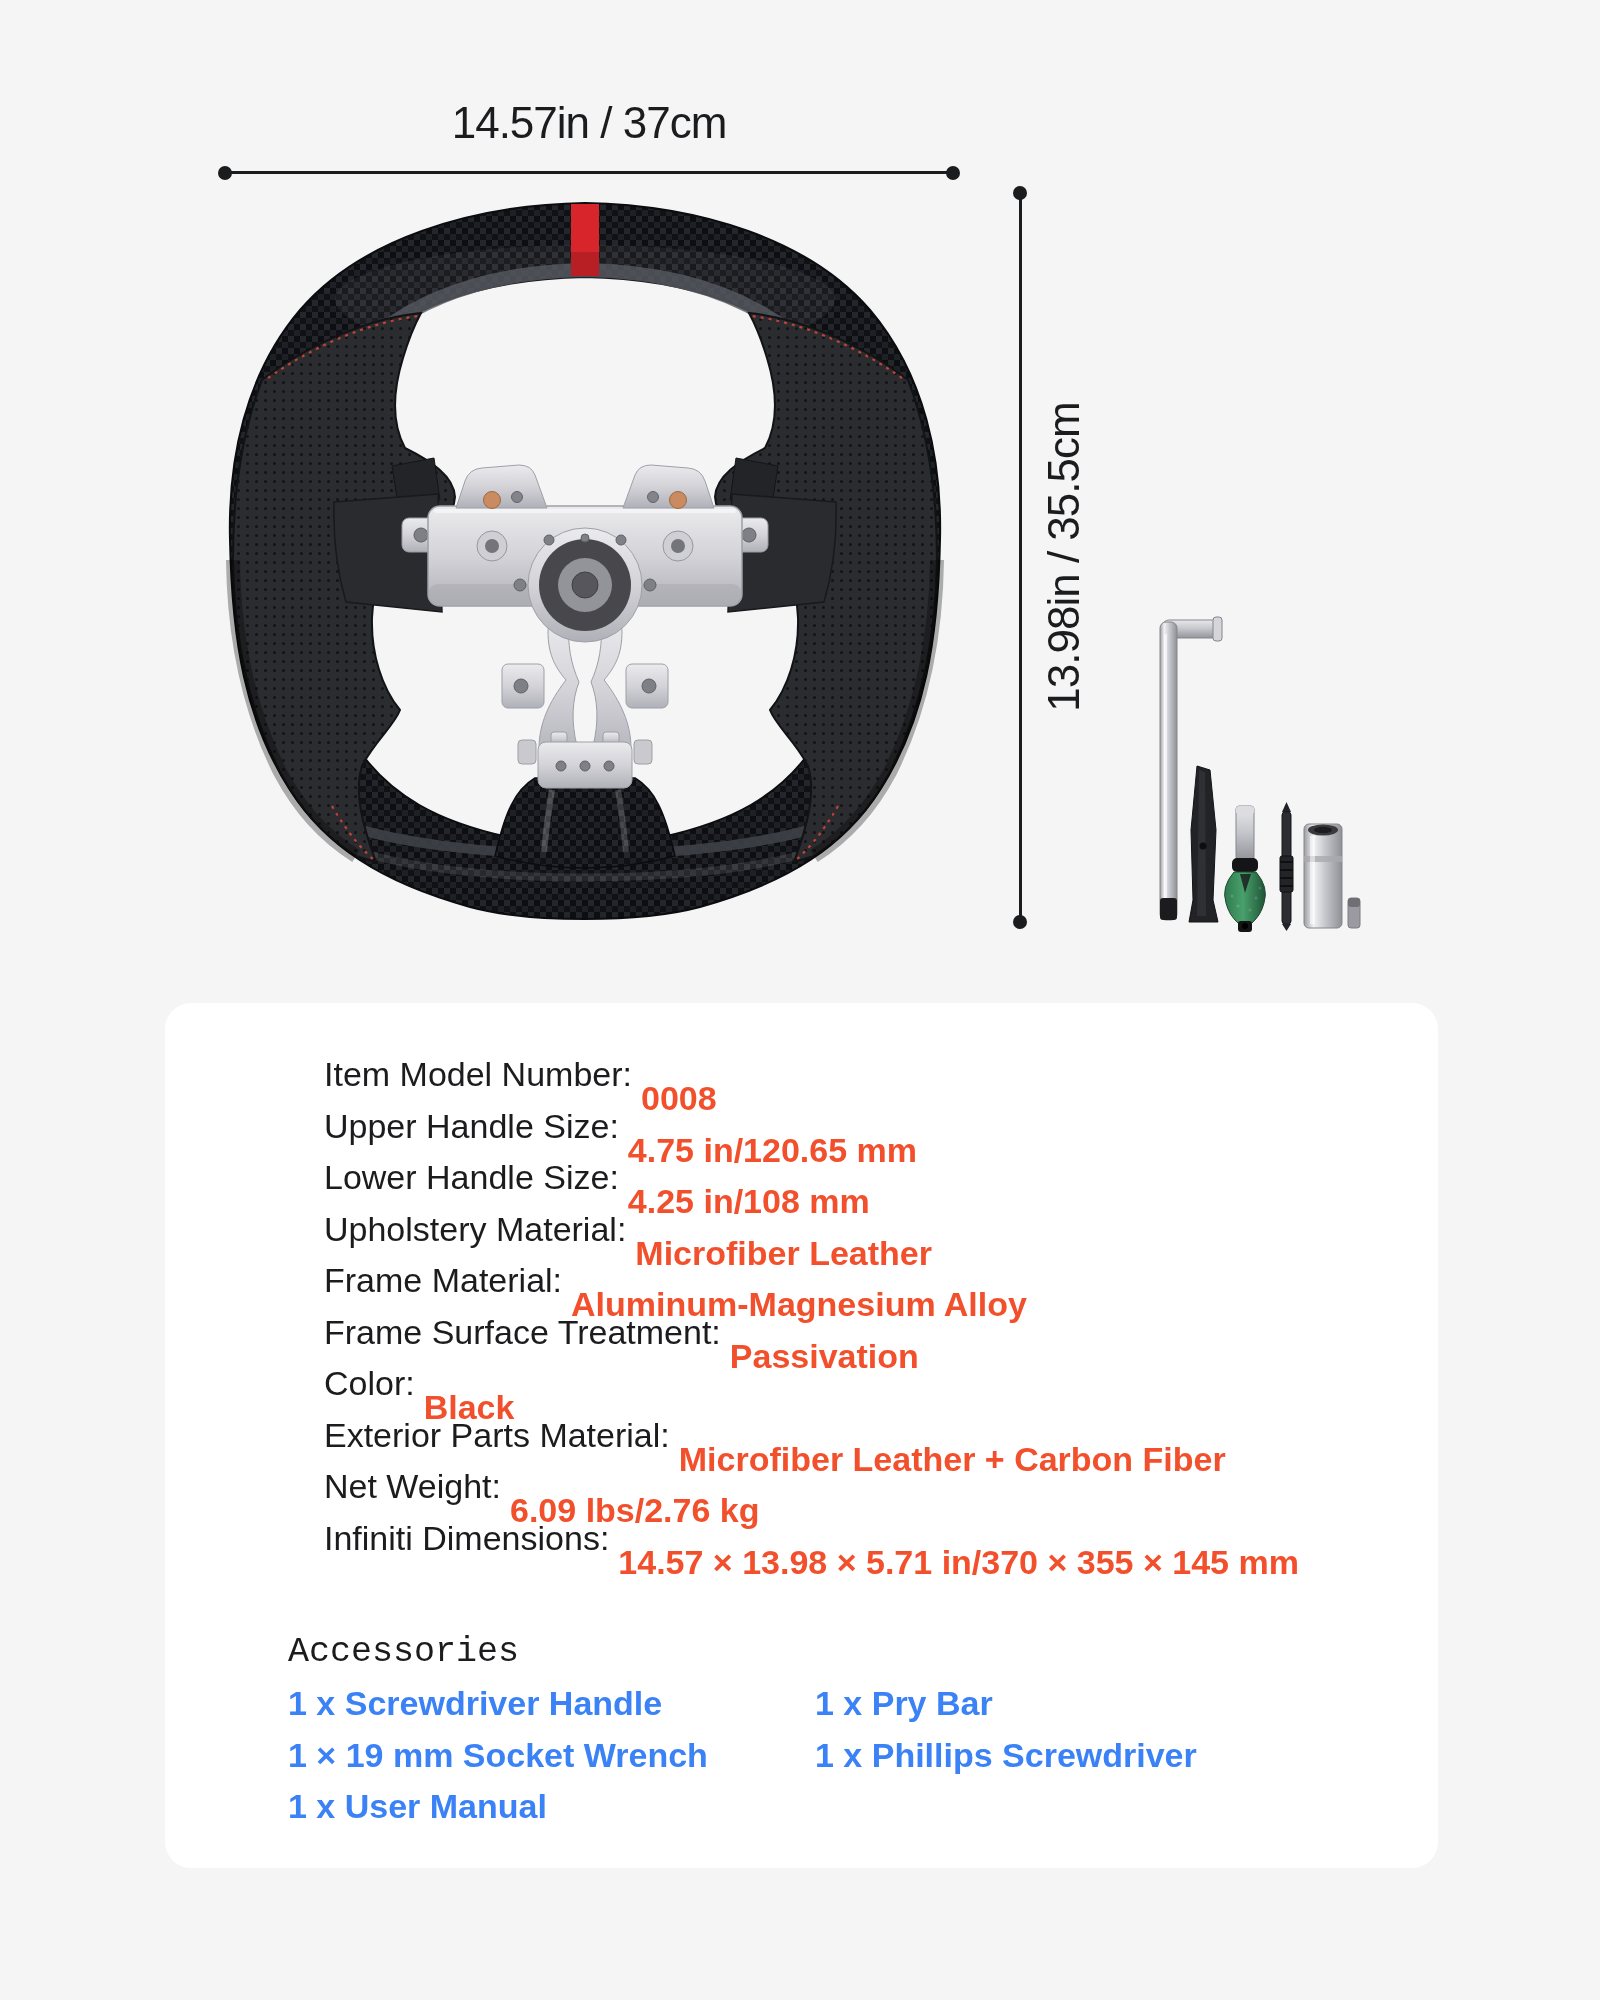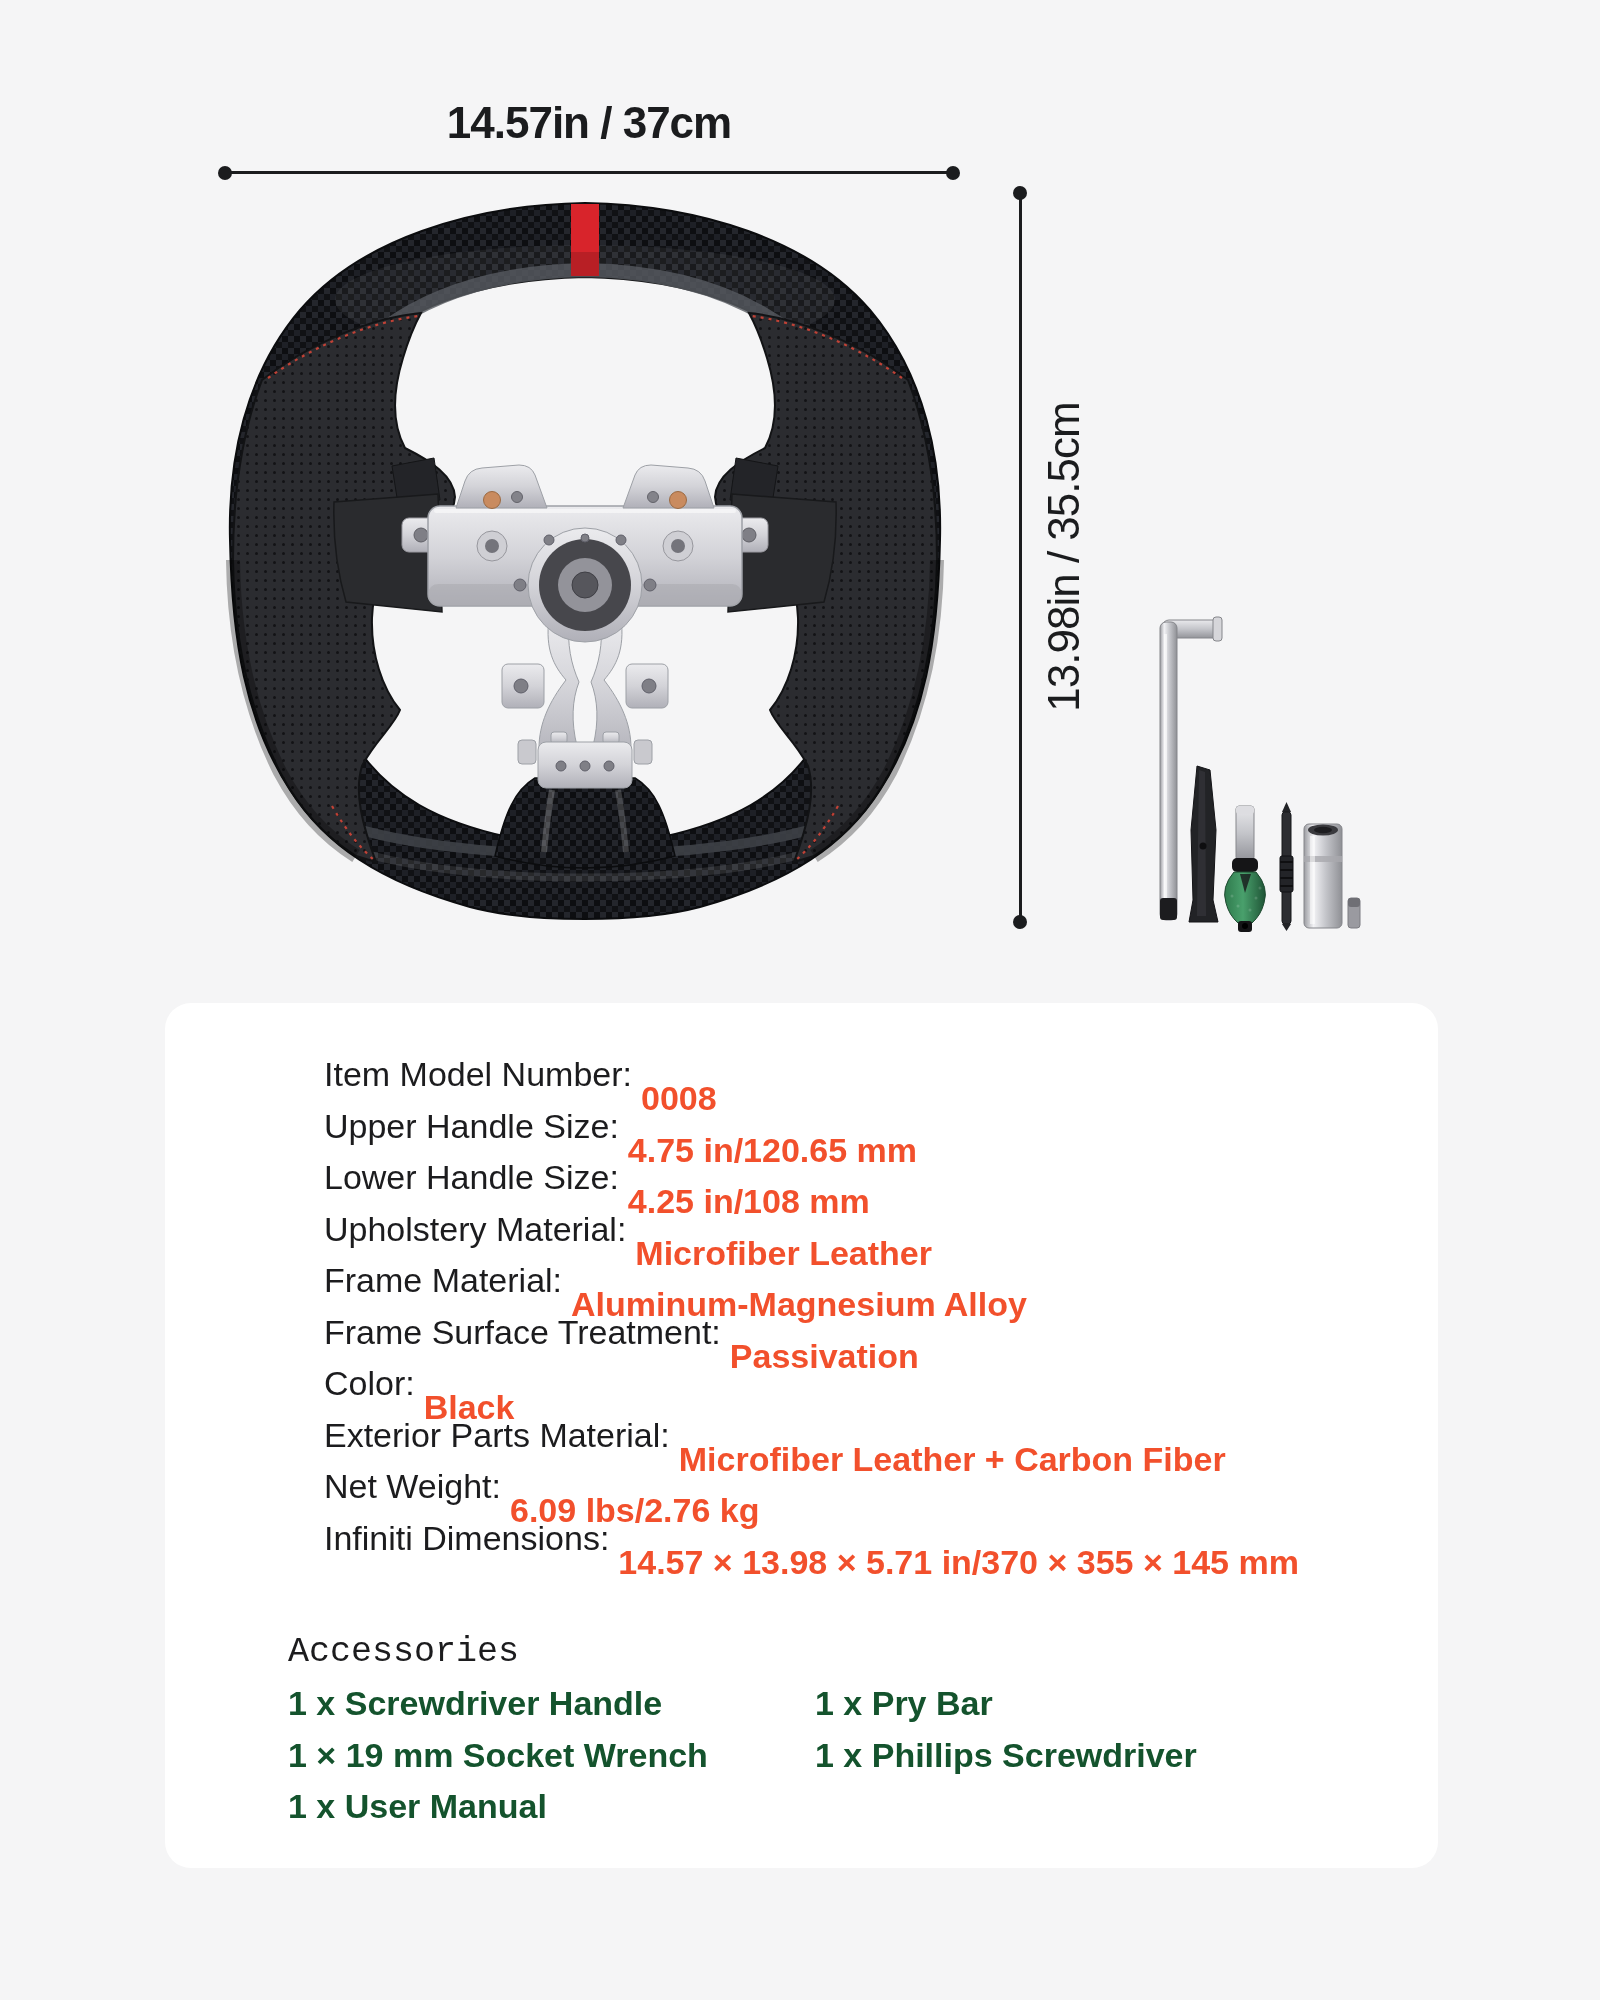--- a/index.html
+++ b/index.html
@@ -4,21 +4,21 @@
 <style>
   html,body { margin:0; padding:0; }
   .canvas {
     position:relative; width:1600px; height:2000px; overflow:hidden;
     background:#F5F5F6; font-family:"Liberation Sans","DejaVu Sans",sans-serif;
     color:#1B1C1E;
   }
   
   .dim-label-h {
     position:absolute; left:225px; top:98px; width:728px; text-align:center;
-    font-size:44px; letter-spacing:-1px; font-weight:700; color:#1B1C1E;
+    font-size:44px; letter-spacing:-1px; font-weight:400; color:#1B1C1E;
   }
   .dim-label-v {
     position:absolute; left:1064px; top:557px; white-space:nowrap;
     transform:translate(-50%,-50%) rotate(-90deg);
     font-size:44px; letter-spacing:-1px; font-weight:500; color:#1B1C1E;
   }
   .dim-line-h { position:absolute; left:225px; top:171px; width:728px; height:3px; background:#1B1C1E; }
   .dim-line-v { position:absolute; left:1019px; top:193px; width:3px; height:729px; background:#1B1C1E; }
   .dim-dot { position:absolute; width:14px; height:14px; border-radius:50%; background:#1B1C1E; }
   
@@ -35,21 +35,21 @@
   .spec-value { color:#F2502C; font-weight:700; margin-left:9px;margin-top:48px; }
   .acc-title {
     position:absolute; left:123px; top:623px; height:52px; line-height:52px;
     font-size:35px; color:#1C1C1E;font-family:Liberation Mono, monospace;
   }
   .acc-grid {
     position:absolute; left:123px; top:675px;
     display:grid; grid-template-columns:527px auto;
   }
   .acc-item { height:51.5px; display:flex; align-items:center; font-size:34px;
-    color:#14532d; font-weight:700; white-space:nowrap; }
+    color:#3b82f6; font-weight:700; white-space:nowrap; }
 </style>
 </head>
 <body>
 
 <div class="canvas">
 
   <div class="dim-label-h">14.57in / 37cm</div>
   <div class="dim-line-h"></div>
   <div class="dim-dot" style="left:218px; top:166px;"></div>
   <div class="dim-dot" style="left:946px; top:166px;"></div>

